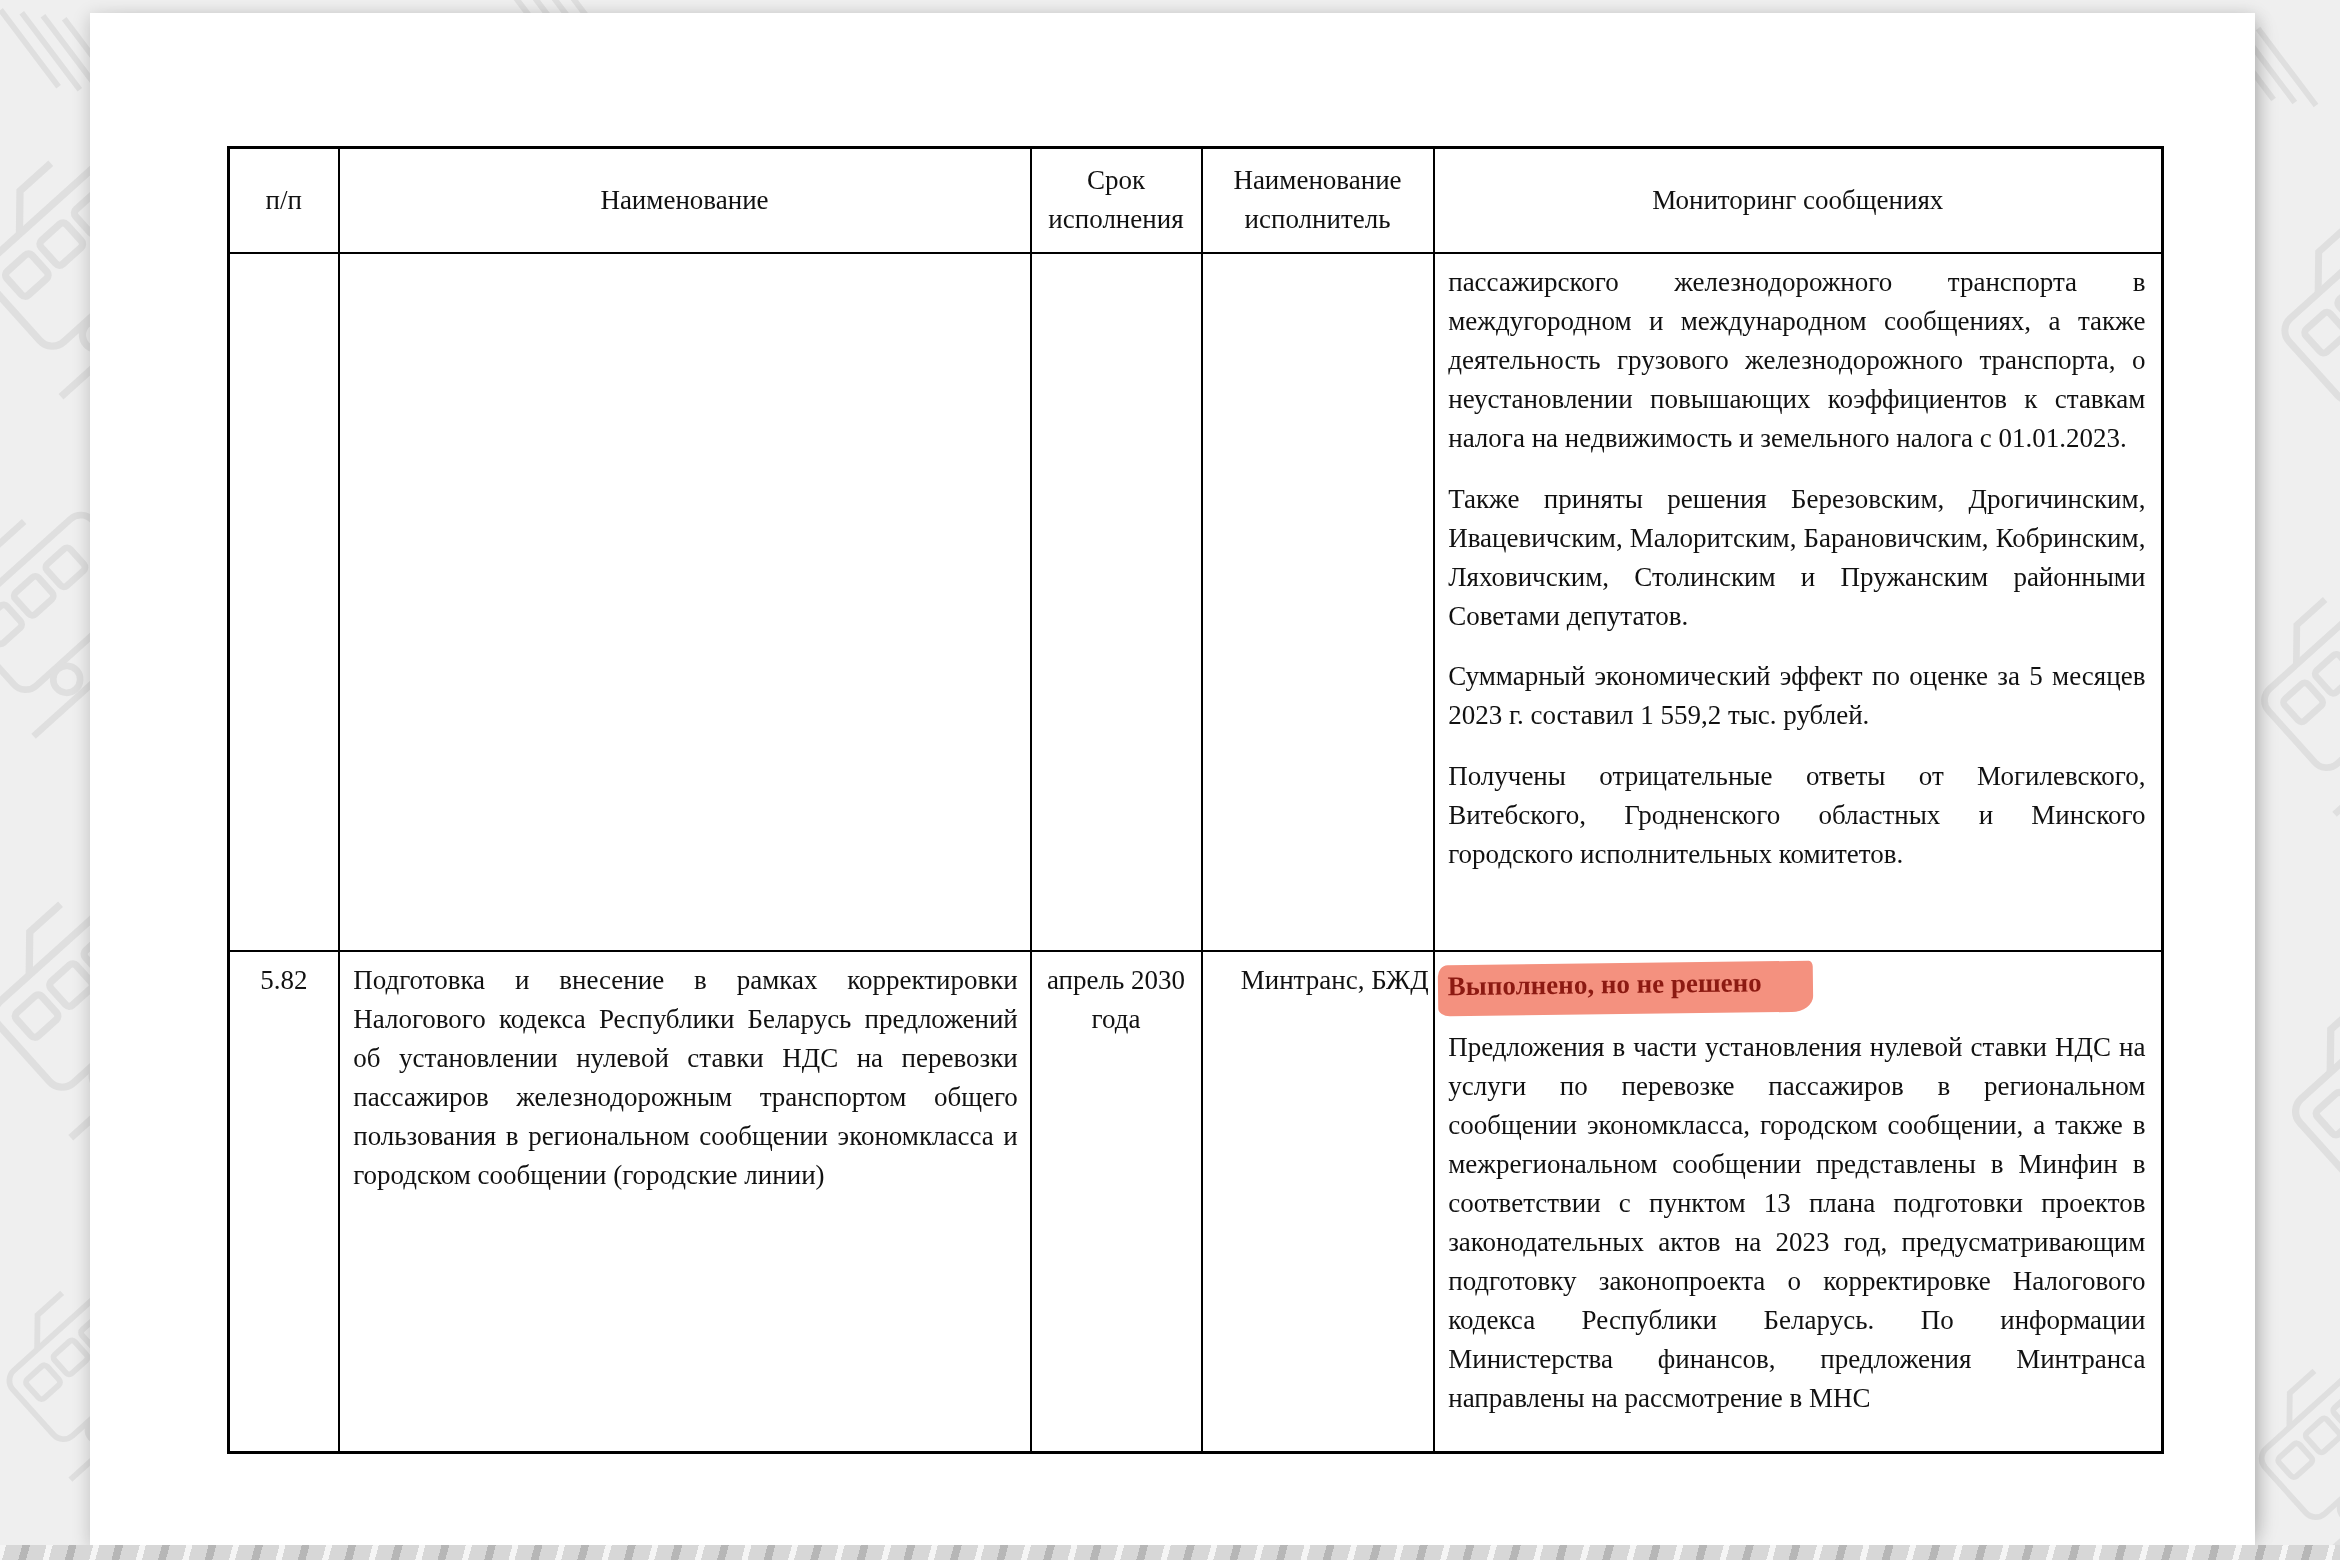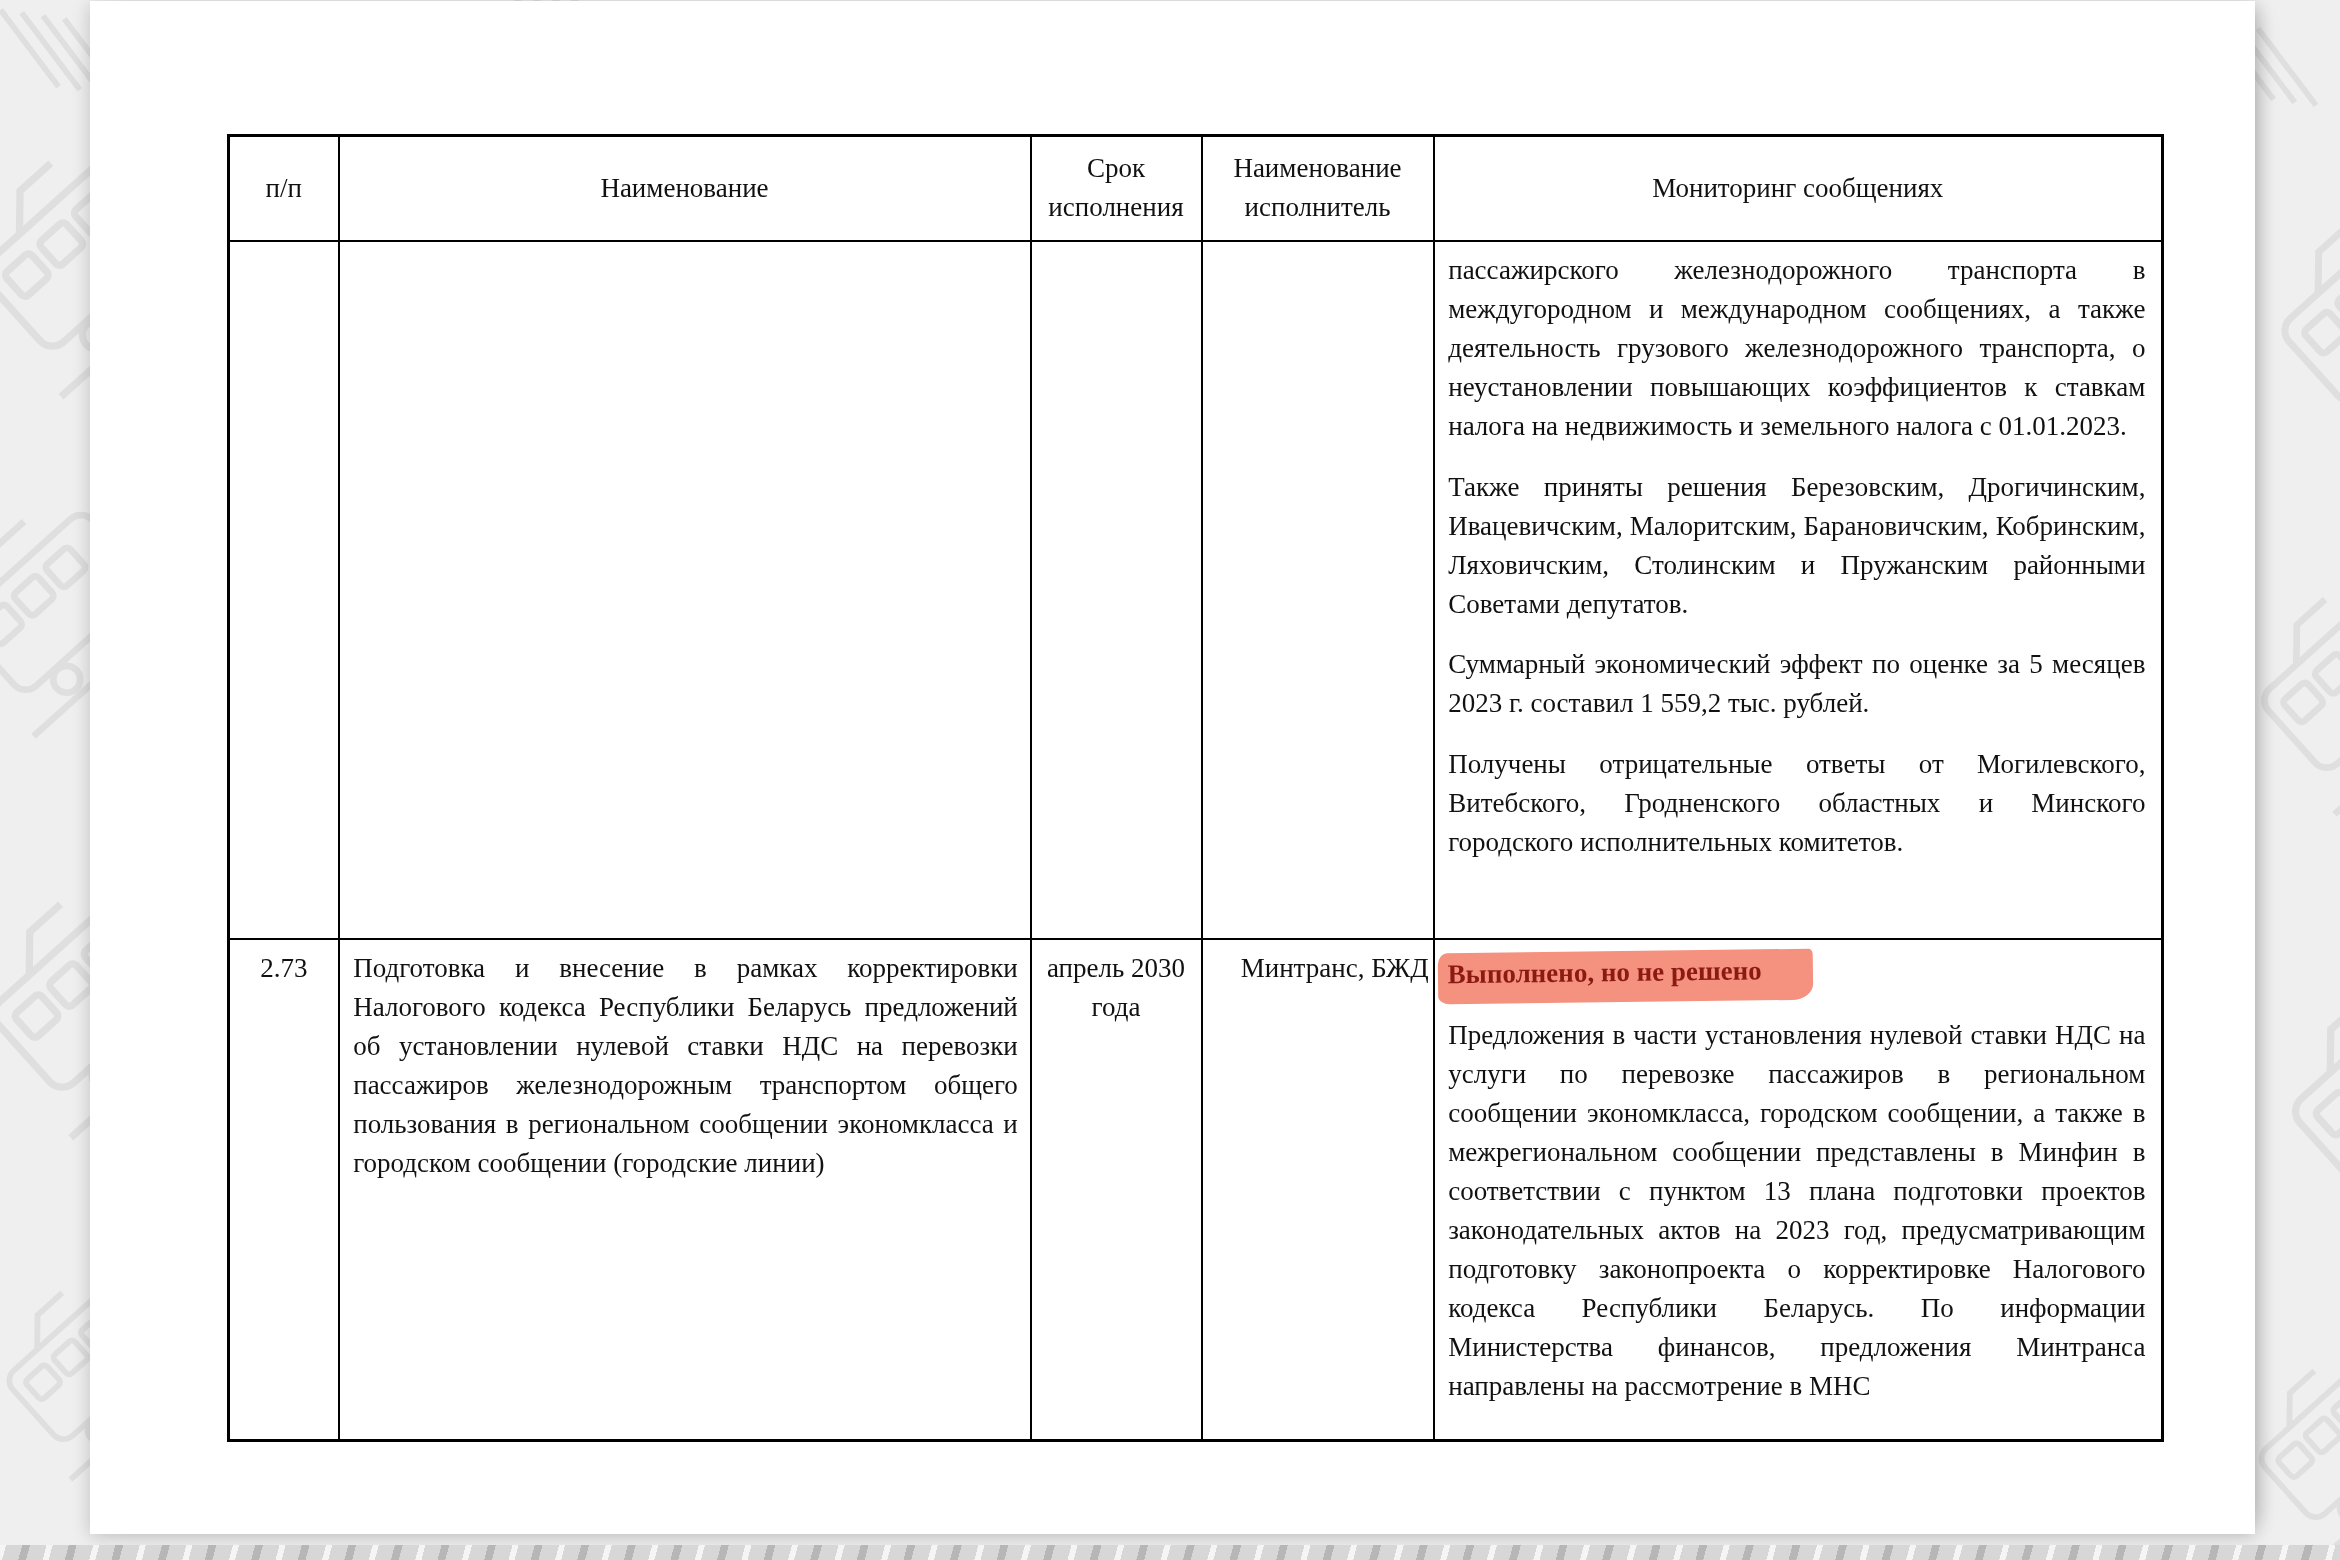--- a/index.html
+++ b/index.html
@@ -36,21 +36,21 @@
     z-index: 2;
     background-color: #d7d7d7;
     background-image: repeating-linear-gradient(105deg,
       rgba(255,255,255,0.75) 0 5.9px,
       transparent 5.9px 21.5px,
       rgba(165,165,165,0.65) 21.5px 29px,
       transparent 29px 45px);
   }
   .page {
     position: absolute;
-    left: 90px; top: 1px;
+    left: 90px; top: 13px;
     width: 2165px; height: 1533px;
     background: var(--page-bg, #ffffff);
     box-shadow: 0 2.9px 17.6px rgba(0,0,0,0.20), 13.7px 0 21.5px -11.7px rgba(0,0,0,0.18);
     z-index: 1;
   }
   table.doc-table {
     position: absolute;
     left: 137px; top: 133px;
     width: 1934px;
     border-collapse: collapse;
@@ -151,21 +151,21 @@
           <td class="c-term"></td>
           <td class="c-exec"></td>
           <td class="c-mon">
             <p>пассажирского железнодорожного транспорта в междугородном и международном сообщениях, а также деятельность грузового железнодорожного транспорта, о неустановлении повышающих коэффициентов к ставкам налога на недвижимость и земельного налога с 01.01.2023.</p>
             <p>Также приняты решения Березовским, Дрогичинским, Ивацевичским, Малоритским, Барановичским, Кобринским, Ляховичским, Столинским и Пружанским районными Советами депутатов.</p>
             <p>Суммарный экономический эффект по оценке за 5 месяцев 2023 г. составил 1 559,2 тыс. рублей.</p>
             <p>Получены отрицательные ответы от Могилевского, Витебского, Гродненского областных и Минского городского исполнительных комитетов.</p>
           </td>
         </tr>
         <tr class="row-414">
-          <td class="c-num">2.73</td>
+          <td class="c-num">5.82</td>
           <td class="c-name">Подготовка и внесение в рамках корректировки Налогового кодекса Республики Беларусь предложений об установлении нулевой ставки НДС на перевозки пассажиров железнодорожным транспортом общего пользования в региональном сообщении экономкласса и городском сообщении (городские линии)</td>
           <td class="c-term">апрель 2030 года</td>
           <td class="c-exec">Минтранс, БЖД</td>
           <td class="c-mon">
             <div>
               <span class="status-highlight">Выполнено, но не решено</span>
             </div>
             <p>Предложения в части установления нулевой ставки НДС на услуги по перевозке пассажиров в региональном сообщении экономкласса, городском сообщении, а также в межрегиональном сообщении представлены в Минфин в соответствии с пунктом 13 плана подготовки проектов законодательных актов на 2023 год, предусматривающим подготовку законопроекта о корректировке Налогового кодекса Республики Беларусь. По информации Министерства финансов, предложения Минтранса направлены на рассмотрение в МНС</p>
           </td>
         </tr>

